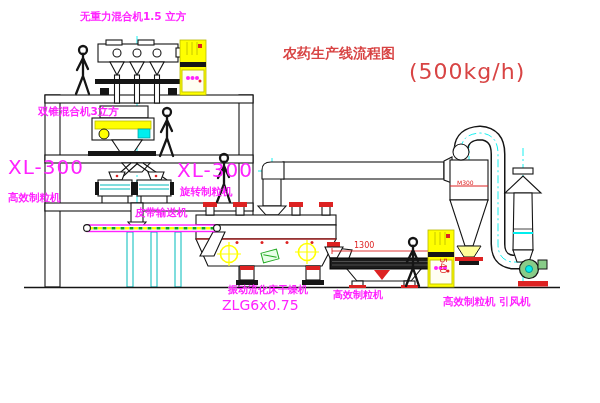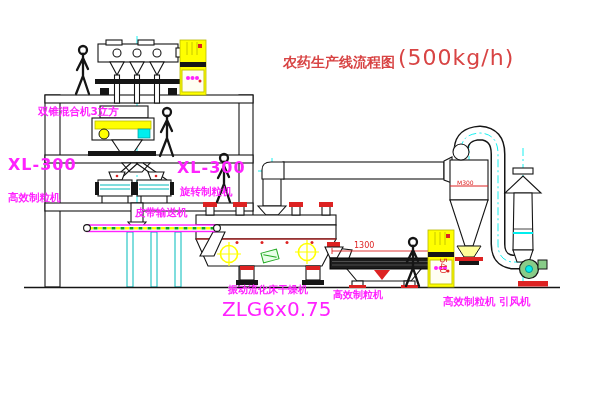--- a/index.html
+++ b/index.html
@@ -2,27 +2,27 @@
 <html style="--label: #ff22ff; --titleRed: #d84444; --red: #dd2222; --yellow: #ffff00; --cyan: #00eeee; --green: #22aa22; --line: #151515; --bg: #ffffff;"><head>
 <meta charset="utf-8">
 <style>
   html,body{margin:0;padding:0;background:#fff;}
   #stage{position:relative;width:600px;height:403px;background:var(--bg,#fff);overflow:hidden;
          font-family:"DejaVu Sans",sans-serif;}
   #stage svg{position:absolute;left:0;top:0;}
   .lbl{position:absolute;white-space:nowrap;line-height:1.1;}
   .m{color:var(--label,#ff22ff);}
   .sm{font-weight:bold;font-size:10.5px;}
-  .model{font-size:16px;font-weight:700;letter-spacing:1px;}
-  .model2{font-size:20px;font-weight:400;}
+  .model{font-size:20px;font-weight:400;letter-spacing:1px;}
+  .model2{font-size:14px;font-weight:400;}
   .dim{font-size:8px;color:var(--red,#dd2222);}
   .tiny{font-size:6px;color:var(--red,#dd2222);}
-  #title{display:flex;align-items:flex-end;gap:3px;color:var(--titleRed,#d84444);}
+  #title{display:flex;align-items:flex-start;gap:14px;color:var(--titleRed,#d84444);}
   #title .t1{font-size:14px;font-weight:bold;}
-  #title .t2{font-size:22px;font-weight:400;letter-spacing:1px;}
+  #title .t2{font-size:22px;font-weight:400;letter-spacing:1px;margin-top:14px;}
   .vdim{transform:rotate(90deg);transform-origin:left top;}
   
   .k{fill:#fff;stroke:var(--line,#151515);stroke-width:1.1;}
   .kl{fill:none;stroke:var(--line,#151515);stroke-width:1.1;}
   .kf{fill:var(--line,#151515);stroke:none;}
   .c{fill:none;stroke:var(--cyan,#00eeee);stroke-width:0.9;stroke-dasharray:8 3 2 3;}
   .yw{fill:var(--yellow,#ffff00);stroke:#b8b800;stroke-width:0.8;}
   .rf{fill:var(--red,#dd2222);stroke:none;}
   .rl{fill:none;stroke:var(--red,#dd2222);stroke-width:0.9;}
   .cyf{fill:var(--cyan,#00eeee);stroke:#099;stroke-width:0.7;}
@@ -255,20 +255,21 @@
     <use href="#person" transform="translate(224,202)"></use>
     <use href="#person" transform="translate(413,286)"></use>
   </g>
 </svg>
 
 <div id="title" class="lbl" style="left:283px;top:46px">
   <span class="t1">农药生产线流程图</span>
   <span class="t2">(500kg/h)</span>
 </div>
 
+<div class="lbl m sm" style="left:80px;top:11px">无重力混合机1.5 立方</div>
 <div class="lbl m sm" style="left:38px;top:106px">双锥混合机3立方</div>
 
 <div class="lbl m model" style="left:8px;top:156px">XL-300</div>
 <div class="lbl m sm" style="left:8px;top:192px">高效制粒机</div>
 
 <div class="lbl m model" style="left:177px;top:159px">XL-300</div>
 <div class="lbl m sm" style="left:180px;top:186px">旋转制粒机</div>
 
 <div class="lbl m sm" style="left:135px;top:207px">皮带输送机</div>
 

